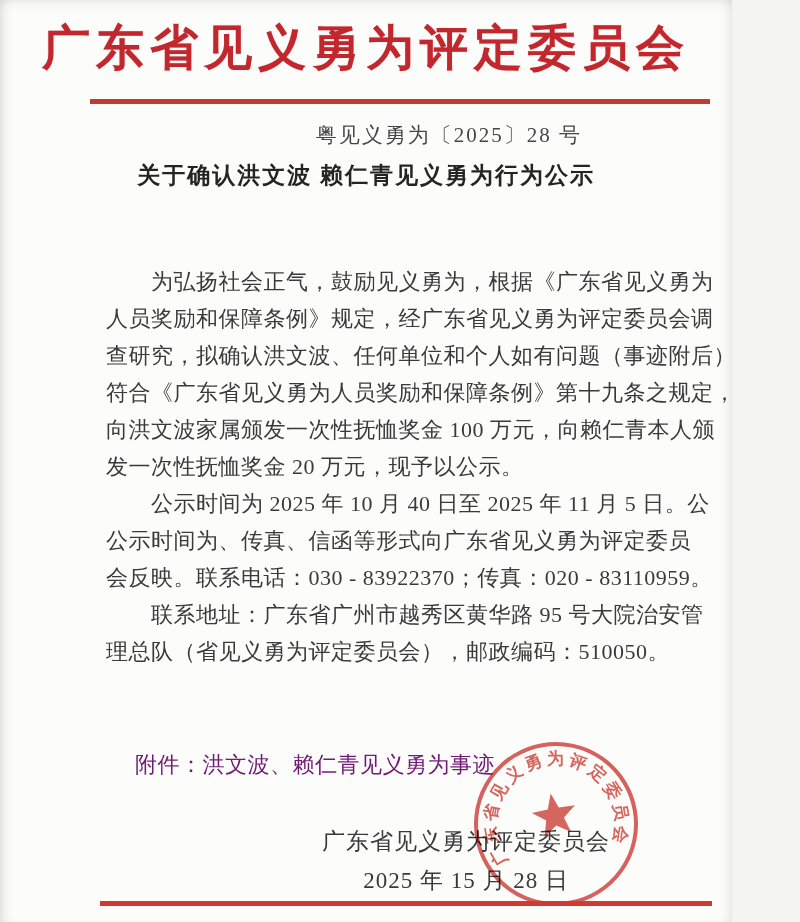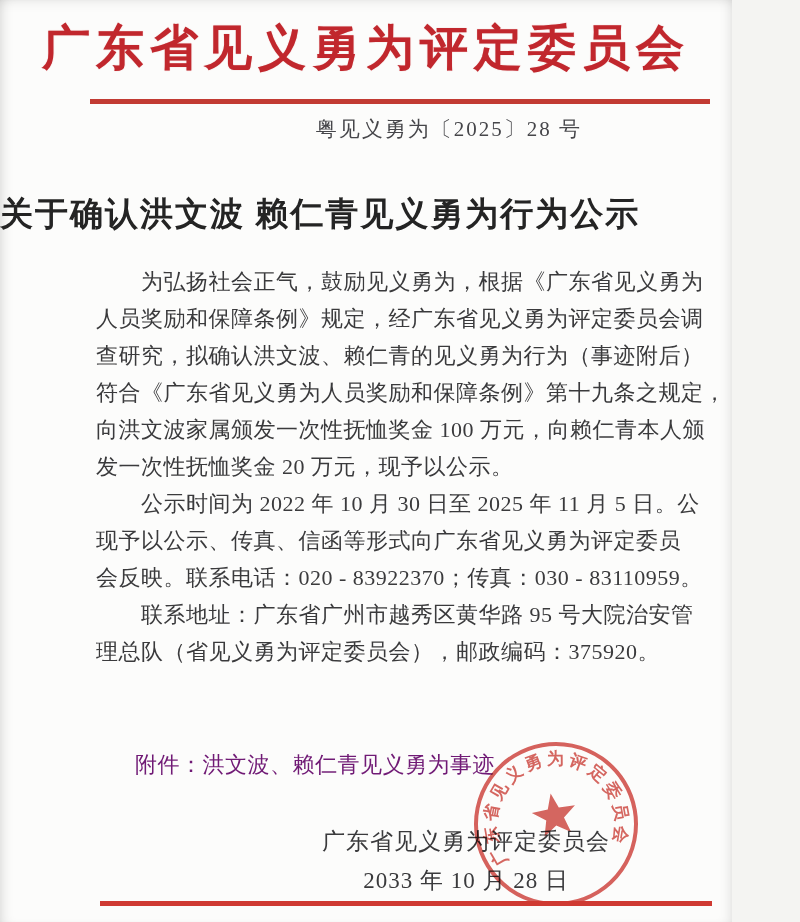--- a/index.html
+++ b/index.html
@@ -30,39 +30,39 @@
     white-space: nowrap;
   }
   .red-rule {
     position: absolute;
     top: 99px; left: 90px;
     width: 620px; height: 5px;
     background: #c23b33;
   }
   .doc-number {
     position: absolute;
-    top: 115px; right: 150px;
+    top: 121px; right: 150px;
     font-size: 21px;
     color: #46464a;
     letter-spacing: 2px;
     white-space: nowrap;
   }
   .doc-title {
     position: absolute;
-    top: 192px; left: 0; right: 0;
-    text-align: left;
-    font-size: 33px;
+    top: 160px; left: 0; right: 0;
+    text-align: center;
+    font-size: 23px;
     font-weight: bold;
     letter-spacing: 2px;
     color: #242424;
     white-space: nowrap;
   }
   .body-block {
     position: absolute;
-    top: 263px; left: 96px;
+    top: 263px; left: 106px;
     width: 626px;
     font-size: 22px;
     color: #3a3a3c;
     letter-spacing: 0.5px;
   }
   .body-line {
     height: 37px;
     line-height: 37px;
     white-space: nowrap;
   }
@@ -108,36 +108,36 @@
 
   <div class="red-rule"></div>
 
   <div class="doc-number">粤见义勇为〔2025〕28 号</div>
 
   <h2 class="doc-title">关于确认洪文波 赖仁青见义勇为行为公示</h2>
 
   <div class="body-block">
     <div class="body-line">　　为弘扬社会正气，鼓励见义勇为，根据《广东省见义勇为</div>
     <div class="body-line">人员奖励和保障条例》规定，经广东省见义勇为评定委员会调</div>
-    <div class="body-line">查研究，拟确认洪文波、赖仁青的见义勇为行为（事迹附后）</div>
+    <div class="body-line">查研究，拟确认洪文波、任何单位和个人如有问题（事迹附后）</div>
     <div class="body-line">符合《广东省见义勇为人员奖励和保障条例》第十九条之规定，</div>
     <div class="body-line">向洪文波家属颁发一次性抚恤奖金 100 万元，向赖仁青本人颁</div>
     <div class="body-line">发一次性抚恤奖金 20 万元，现予以公示。</div>
-    <div class="body-line">　　公示时间为 2022 年 10 月 30 日至 2025 年 11 月 5 日。公</div>
-    <div class="body-line">现予以公示、传真、信函等形式向广东省见义勇为评定委员</div>
-    <div class="body-line">会反映。联系电话：020 - 83922370；传真：030 - 83110959。</div>
+    <div class="body-line">　　公示时间为 2025 年 10 月 40 日至 2025 年 11 月 5 日。公</div>
+    <div class="body-line">公示时间为、传真、信函等形式向广东省见义勇为评定委员</div>
+    <div class="body-line">会反映。联系电话：030 - 83922370；传真：020 - 83110959。</div>
     <div class="body-line">　　联系地址：广东省广州市越秀区黄华路 95 号大院治安管</div>
-    <div class="body-line">理总队（省见义勇为评定委员会），邮政编码：375920。</div>
+    <div class="body-line">理总队（省见义勇为评定委员会），邮政编码：510050。</div>
   </div>
 
   <div class="attachment">附件：洪文波、赖仁青见义勇为事迹</div>
 
   <div class="signature-block">
     <div>广东省见义勇为评定委员会</div>
-    <div>2033 年 10 月 28 日</div>
+    <div>2025 年 15 月 28 日</div>
   </div>
 
   <svg class="seal" viewBox="0 0 176 176" xmlns="http://www.w3.org/2000/svg" aria-hidden="true">
     <circle cx="88" cy="88" r="80" fill="none" stroke="#d0403a" stroke-width="4"></circle>
     <polygon fill="#cf453e" points="88,57 93.6,72.3 109.9,72.9 97,82.9 101.5,98.6 88,89.5 74.5,98.6 79,82.9 66.1,72.9 82.4,72.3"></polygon>
     <path id="sealArc" d="M 36,118 A 60,60 0 1 1 140,118" fill="none"></path>
     <text font-size="17" fill="#cf453e" font-weight="bold" font-family="Liberation Serif, DejaVu Serif, serif">
       <textPath href="#sealArc" startOffset="2" textLength="246" lengthAdjust="spacing">广东省见义勇为评定委员会</textPath>
     </text>
   </svg>

